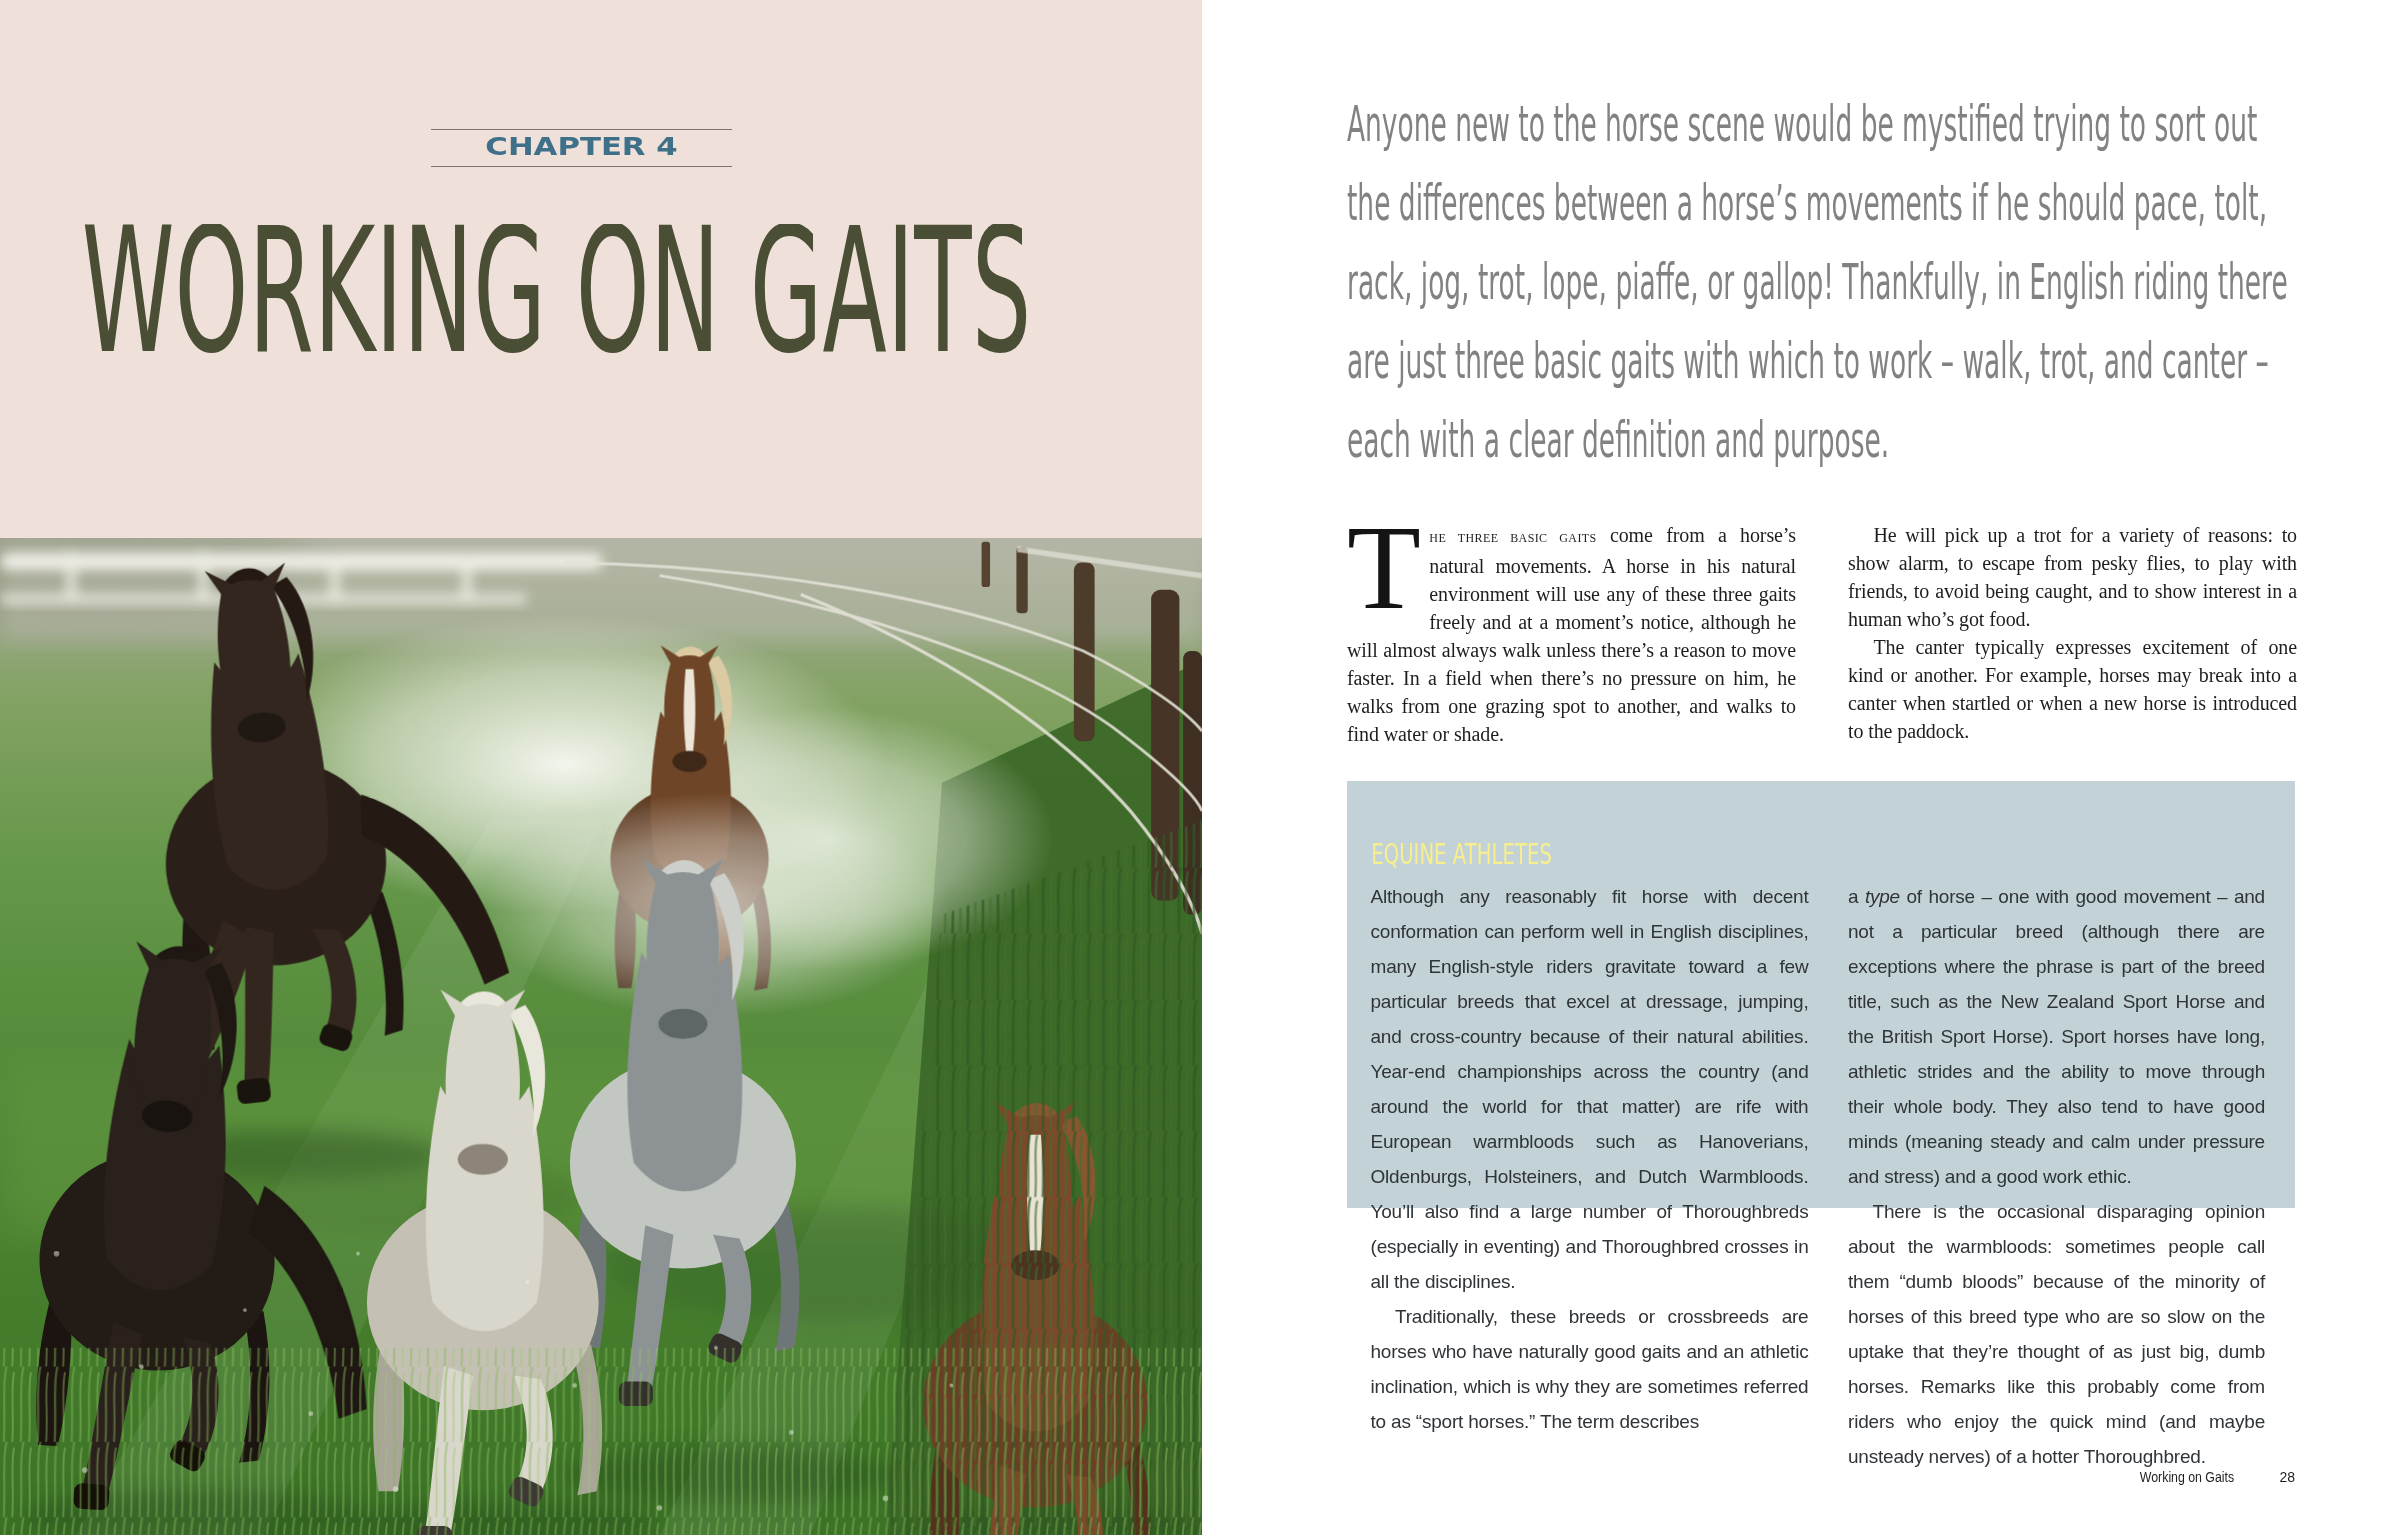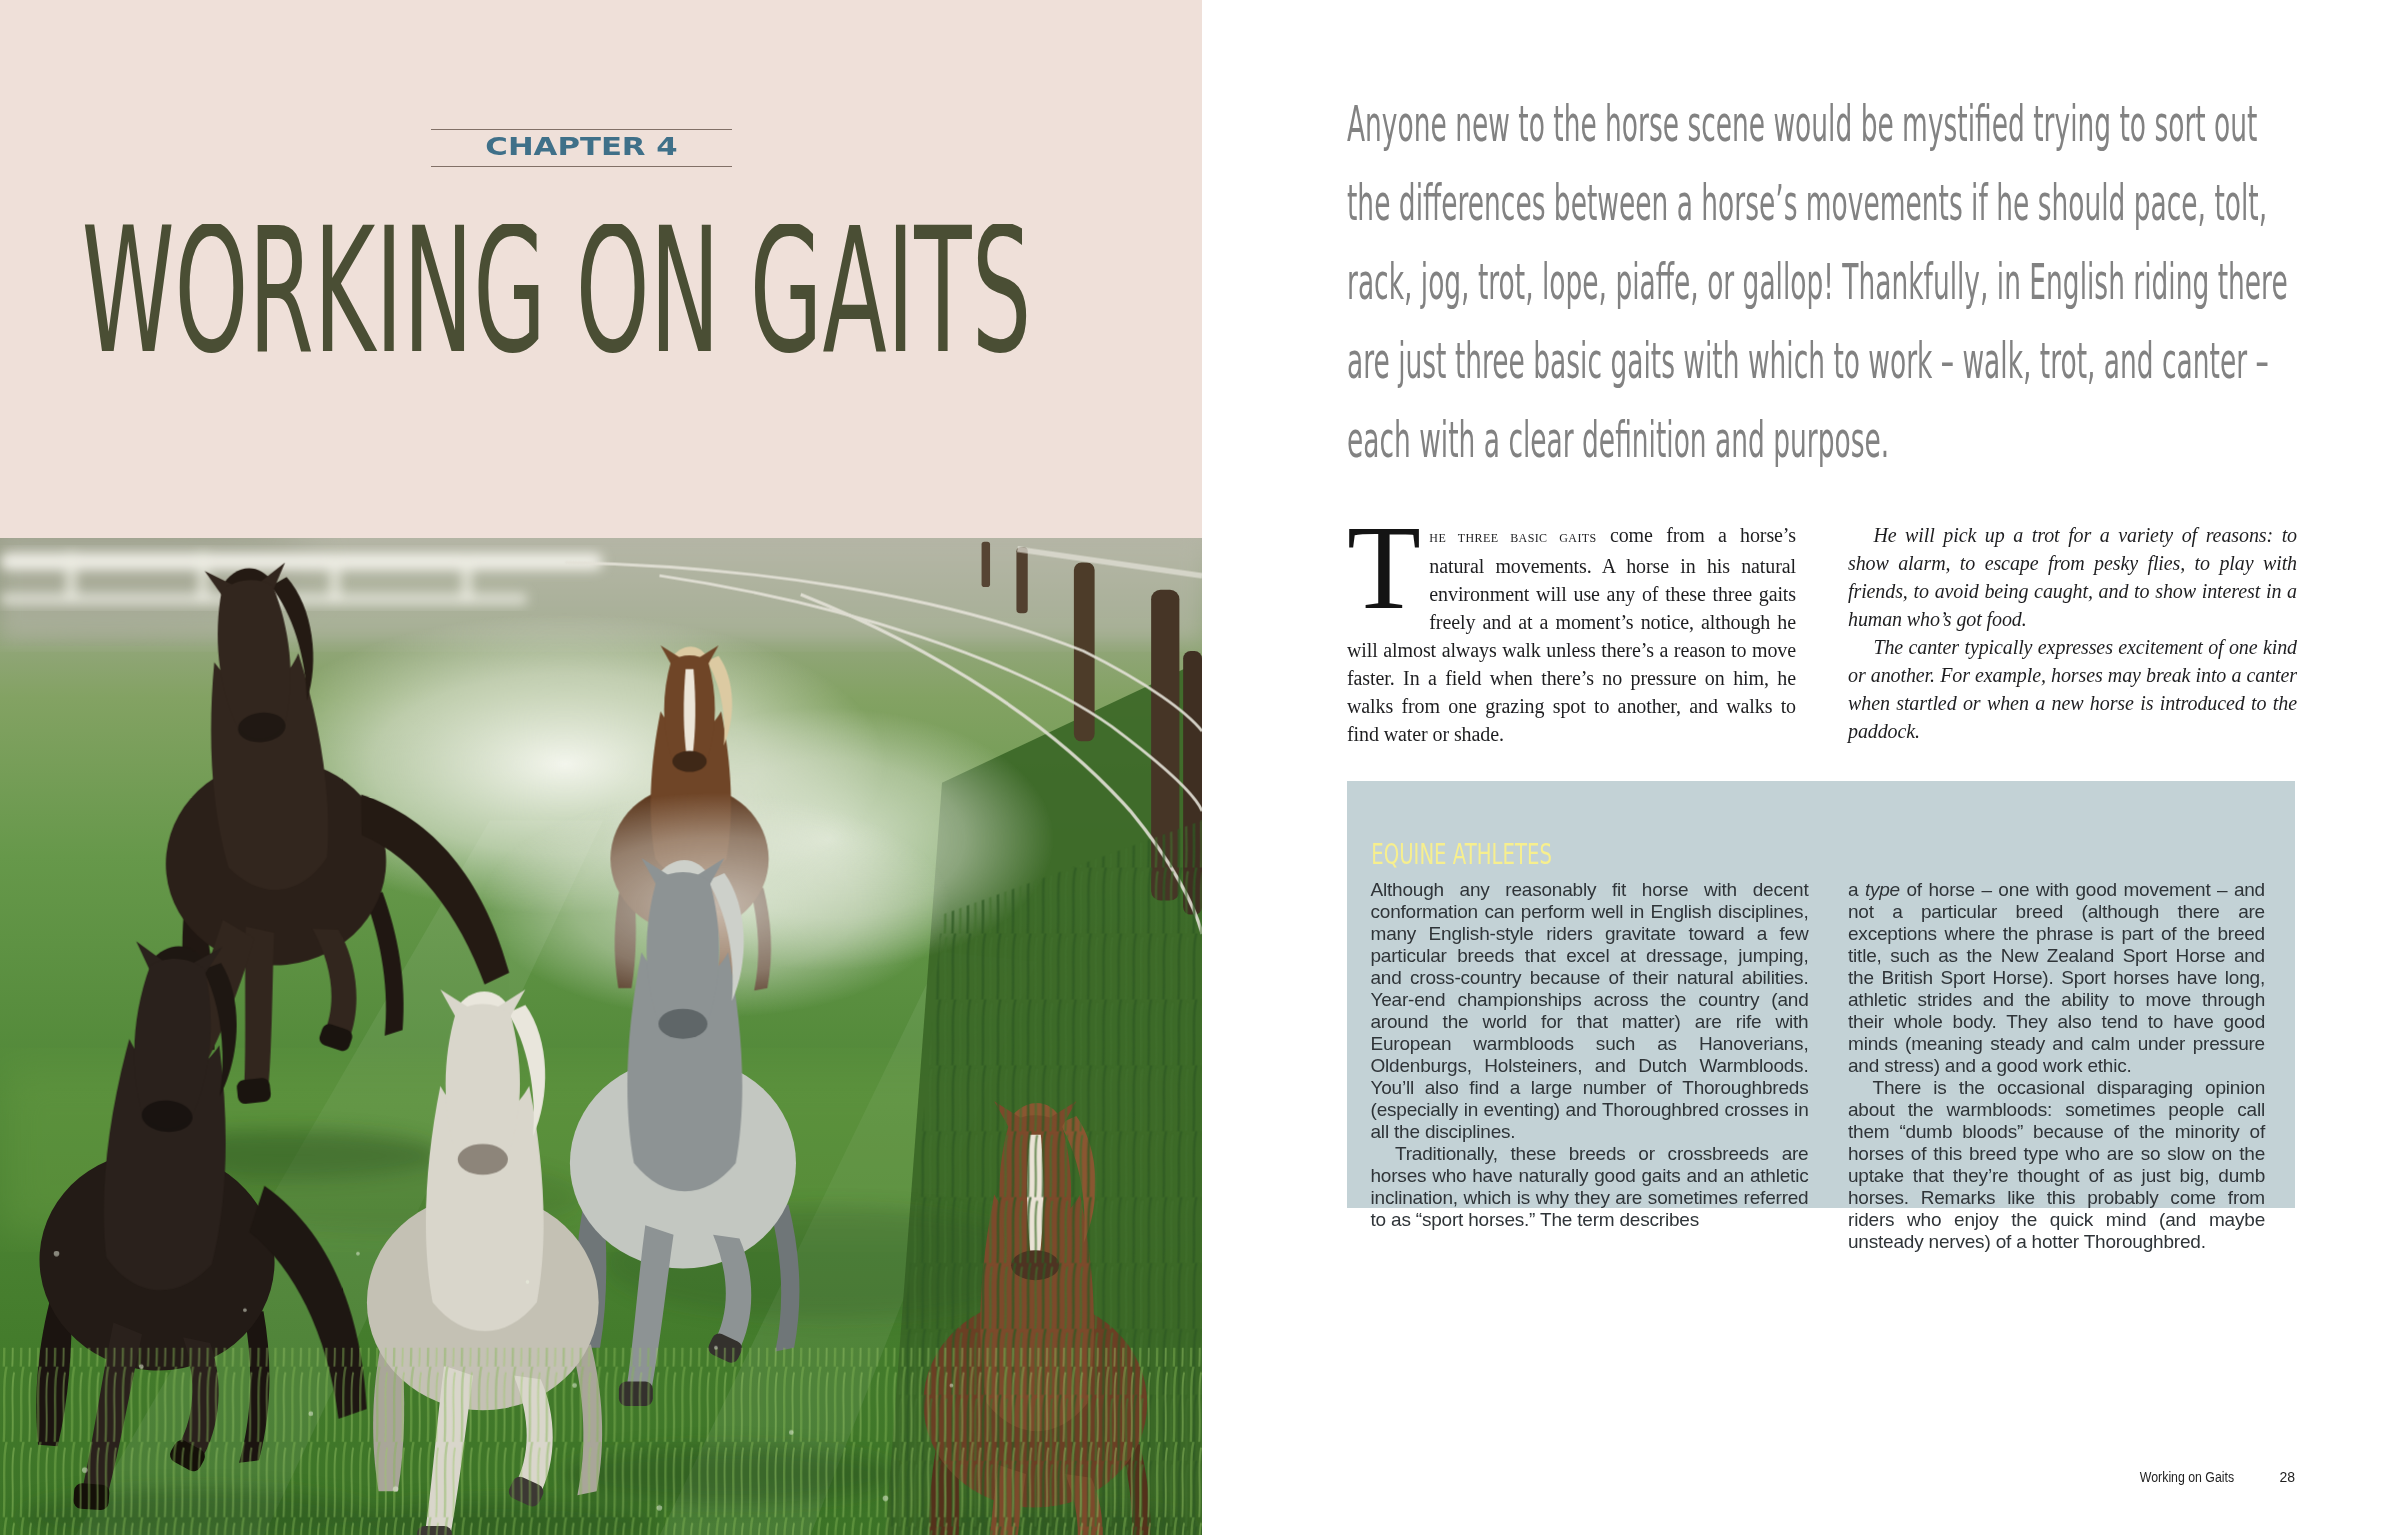--- a/index.html
+++ b/index.html
@@ -25,40 +25,40 @@
   .intro{left:1347px;top:85px;}
   .intro-scale{transform:scaleX(.54);transform-origin:0 0;}
   .intro-line{
     white-space:nowrap;font-family:"DejaVu Sans",sans-serif;
     font-size:49px;line-height:79px;height:79px;color:#828282;
   }
 
   .body-text{left:1347px;top:521px;width:953px;height:245px;}
   .bcol{position:absolute;top:0;}
   .bcol1{left:0;width:449px;}
-  .bcol2{left:501px;width:449px;font-style:italic;}
+  .bcol2{left:501px;width:449px;}
   .body-text p{
     margin:0;font-family:"Liberation Serif",serif;font-size:20px;
     line-height:28px;letter-spacing:-0.1px;color:#1e1e20;text-align:justify;
   }
   .body-text p.ind{text-indent:25.4px;}
   .dropcap{
     float:left;font-family:"Liberation Serif",serif;font-size:121px;
     line-height:85px;color:#141414;margin:3.8px 8.5px 0 0;
   }
   .smallcaps{text-transform:uppercase;font-size:12px;letter-spacing:0.4px;margin-top:28px;}
 
   .sidebar{left:1347px;top:781px;width:948px;height:427px;background:#c3d2d6;}
   .sb-title-svg{left:23.5px;top:58px;}
   .scol{position:absolute;top:98px;}
   .scol1{left:23.5px;width:438px;}
   .scol2{left:501px;width:417px;}
   .sidebar p{
     margin:0;font-family:"Liberation Sans",sans-serif;font-size:19px;
-    line-height:22px;letter-spacing:-0.2px;color:#2f3438;text-align:justify;
+    line-height:35px;letter-spacing:-0.2px;color:#2f3438;text-align:justify;
   }
   .sidebar p.ind{text-indent:24.5px;}
   .sb-italic{font-style:italic;}
 
   .footer{
     left:1347px;top:1469px;width:948px;display:flex;justify-content:flex-end;
     align-items:baseline;font-family:"Liberation Sans",sans-serif;
     font-size:14px;color:#1f1f1f;
   }
   .f-title{display:inline-block;transform:scaleX(.88);transform-origin:100% 50%;white-space:nowrap;}

